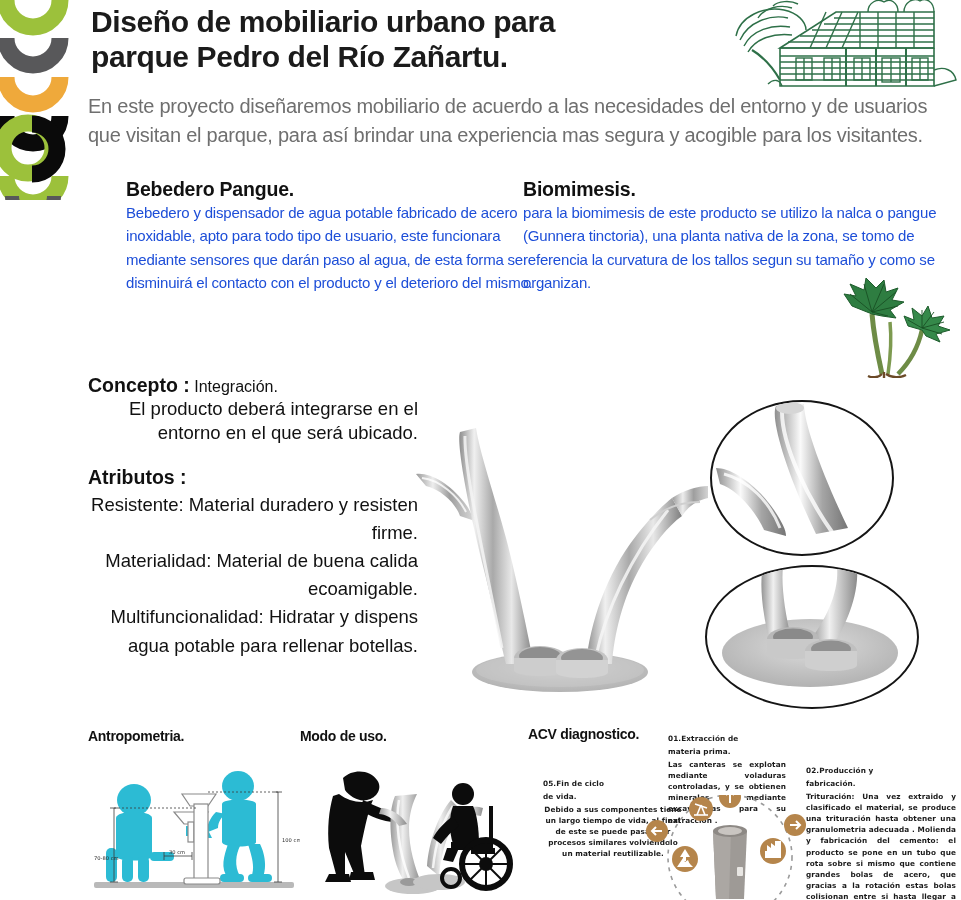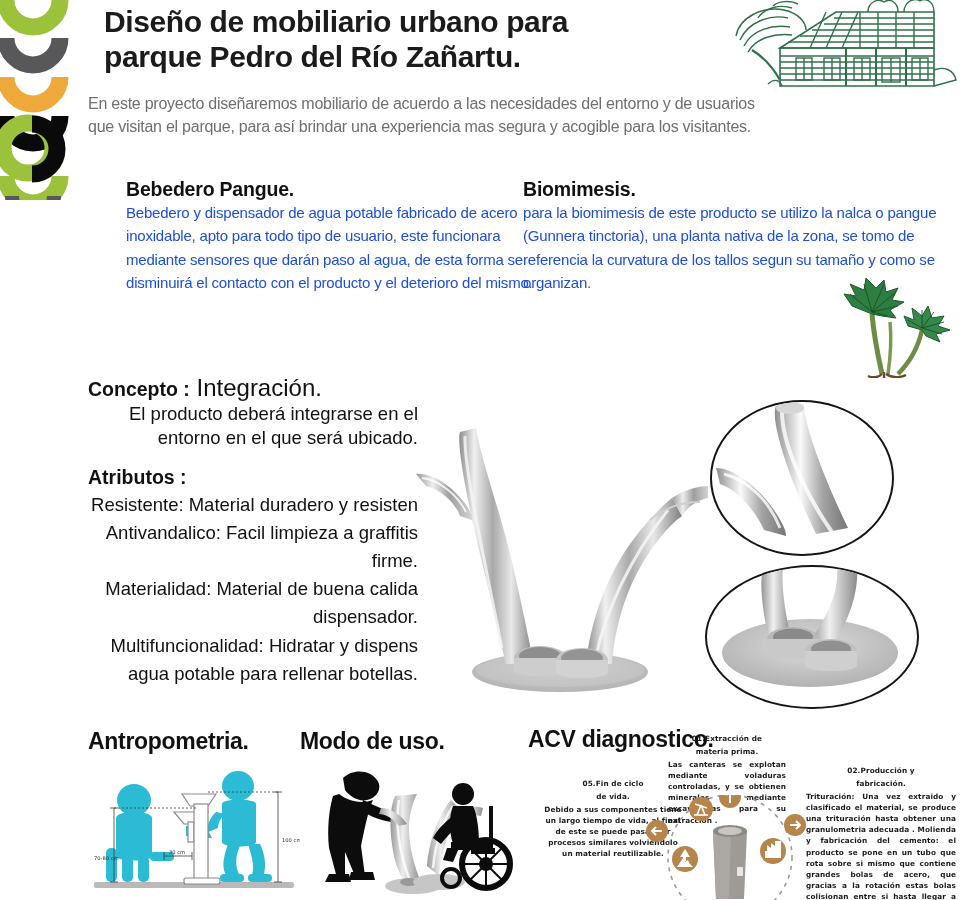--- a/index.html
+++ b/index.html
@@ -8,40 +8,40 @@
     font-family:"Liberation Sans", sans-serif; color:#111;
     position:relative;
   }
   .poster { position:relative; width:961px; height:900px; }
 
   
   .logo { position:absolute; left:0; top:0; width:82px; height:195px; }
 
   
   .title {
-    position:absolute; left:104px; top:4px; width:640px;
+    position:absolute; left:91px; top:4px; width:640px;
     font-size:30px; font-weight:bold; line-height:1.17; color:#1b1b1b;
     letter-spacing:-0.4px; font-stretch:condensed;
   }
   .subtitle {
     position:absolute; left:88px; top:92px; width:872px;
-    font-size:16px; line-height:1.45; color:#6f6f6f; letter-spacing:-0.25px;
+    font-size:20px; line-height:1.45; color:#6f6f6f; letter-spacing:-0.25px;
   }
   .header-illo { position:absolute; left:718px; top:0px; width:243px; height:92px; }
 
   
   .h3 { font-size:19.5px; font-weight:bold; color:#111; letter-spacing:-0.2px; }
   .body-t { font-size:15px; line-height:1.55; color:#1d4ed8; letter-spacing:-0.2px; }
 
   .col-left  { position:absolute; left:88px; top:178px; width:425px;margin-left:38px; }
   .col-right { position:absolute; left:523px; top:178px; width:420px; }
 
   .concepto { position:absolute; left:88px; top:374px; width:330px; }
   .concepto .lbl { font-size:19.5px; font-weight:bold; }
-  .concepto .val { font-size:24px; font-weight:normal; }
+  .concepto .val { font-size:16px; font-weight:normal; }
   .concepto p { margin:0; font-size:18.5px; line-height:1.32;text-align:right; }
 
   .atributos { position:absolute; left:88px; top:466px; width:330px; }
   .atributos h4 { margin:0 0 2px 0; font-size:19.5px; }
   .atributos p { margin:0; font-size:18.5px; line-height:1.52; color:#111;
                  white-space:nowrap;text-align:right; }
 
   .renders-title { position:absolute; left:398px; top:374px; font-size:19.5px; font-weight:bold; }
 
   .plant { position:absolute; left:838px; top:278px; width:120px; height:100px; }
@@ -50,31 +50,31 @@
   .render-main { position:absolute; left:410px; top:398px; width:300px; height:302px; }
   .callout { position:absolute; border:2.2px solid #151515; border-radius:50%;
              background:#fff; overflow:hidden; }
   .callout-1 { left:710px; top:400px; width:180px; height:152px; }
   .callout-2 { left:705px; top:565px; width:210px; height:140px; }
 
   
   .sec-antro { position:absolute; left:88px; top:728px; }
   .sec-modo  { position:absolute; left:300px; top:728px; }
   .sec-acv   { position:absolute; left:528px; top:726px; }
-  .sec-h { font-size:23px; font-weight:bold; letter-spacing:-0.3px; }
+  .sec-h { font-size:14px; font-weight:bold; letter-spacing:-0.3px; }
 
   .antro-img { position:absolute; left:88px; top:756px; width:212px; height:140px;
                background:#fff; }
   .modo-img  { position:absolute; left:303px; top:756px; width:215px; height:142px; }
 
   
   .acv-txt { position:absolute; font-family:"DejaVu Sans", sans-serif;
              font-size:7.3px; font-weight:bold; line-height:1.52; color:#1a1a1a;
              letter-spacing:0.1px; }
-  .acv-txt .hd { display:block; text-align:center; margin-bottom:2px; }
+  .acv-txt .hd { display:block; text-align:left; margin-bottom:2px; }
   .acv-txt .bd { display:block; text-align:justify; }
   .acv-01 { left:668px; top:733px; width:118px; }
   .acv-02 { left:806px; top:765px; width:150px; }
   .acv-05 { left:543px; top:778px; width:140px; }
   .acv-02 .bd { text-align:justify; }
 
   .acv-wheel { position:absolute; left:645px; top:795px; width:170px; height:105px; }
 
   
   svg { display:block; }
@@ -222,24 +222,23 @@
     <div>
       <span class="lbl">Concepto :</span><span class="val"> Integración.</span>
     </div>
     <p>El producto deberá integrarse en el</p>
     <p>entorno en el que será ubicado.</p>
   </div>
 
   <div class="atributos">
     <h4>Atributos :</h4>
     <p>Resistente: Material duradero y resisten</p>
-    <p>Antivandalico: Facil limpieza a graffitis</p>
     <p>firme.</p>
     <p>Materialidad: Material de buena calida</p>
-    <p>dispensador.</p>
+    <p>ecoamigable.</p>
     <p>Multifuncionalidad: Hidratar y dispens</p>
     <p>agua potable para rellenar botellas.</p>
   </div>
 
 
   <div class="render-main">
     <svg width="300" height="302" viewBox="0 0 300 302">
       <defs>
         <linearGradient id="steel" x1="0" y1="0" x2="1" y2="0">
           <stop offset="0%" stop-color="#8d8d8d"></stop>

